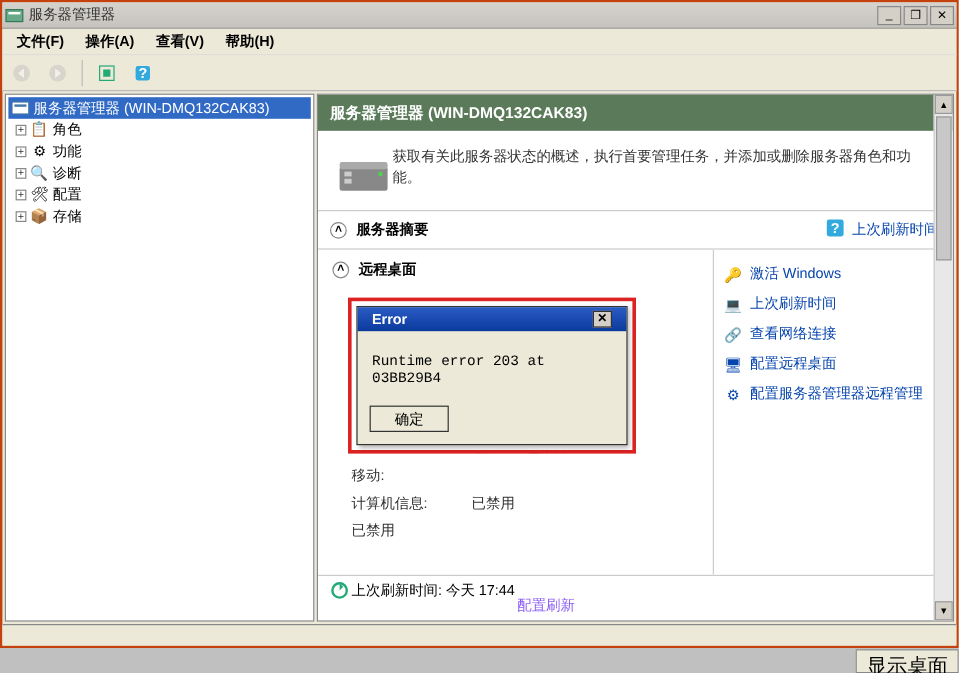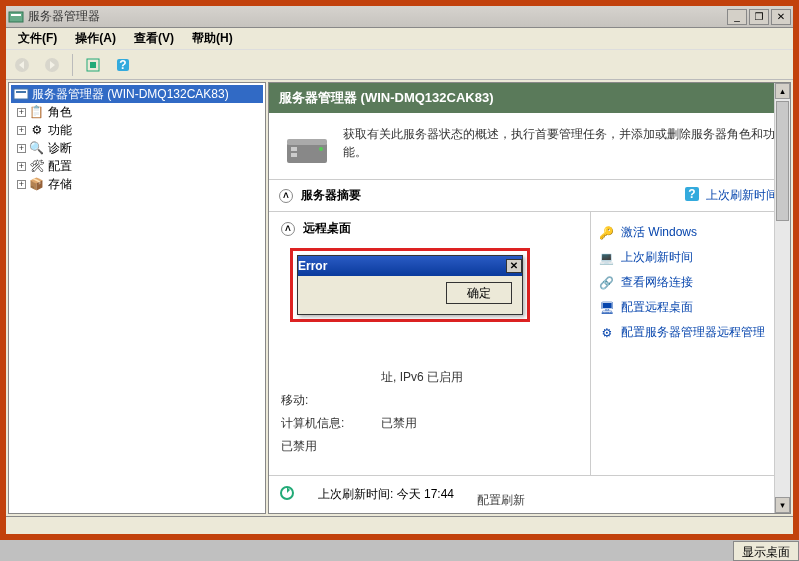--- a/index.html
+++ b/index.html
@@ -1,18 +1,18 @@
 <!DOCTYPE html>
 <html><head>
 <meta charset="utf-8">
 <style>
 * { box-sizing: border-box; margin: 0; padding: 0; font-family: "Microsoft YaHei", SimSun, sans-serif; font-size: 12px; }
 body { background: #c0c0c0; width: 799px; height: 561px; overflow: hidden; position: relative; }
 
-.window { width: 799px; height: 540px; background: #ece9d8; border: 6px solid #c2410c; display: flex; flex-direction: column; }
+.window { width: 799px; height: 540px; background: #ece9d8; border: 2px solid #c2410c; display: flex; flex-direction: column; }
 .titlebar { height: 22px; background: linear-gradient(#d6d3ce,#c6c3be); display: flex; align-items: center; padding: 0 2px; border-bottom: 1px solid #888; }
 .titlebar .icon { width: 16px; height: 16px; margin-right: 4px; display:inline-flex; align-items:center; justify-content:center; }
 .titlebar .title { flex: 1; color: #333; font-size: 12px; }
 .winbtns { display: flex; gap: 2px; }
 .winbtn { width: 20px; height: 16px; background: #d4d0c8; border: 1px solid #888; font-size: 10px; display: flex; align-items: center; justify-content: center; cursor: pointer; }
 
 .menubar { height: 22px; background: #ece9d8; display: flex; align-items: center; padding: 0 4px; gap: 2px; border-bottom: 1px solid #ddd; }
 .menuitem { padding: 2px 8px; cursor: pointer; font-weight: bold; }
 
 .toolbar { height: 30px; background: #ece9d8; display: flex; align-items: center; padding: 0 4px; gap: 6px; border-bottom: 1px solid #bbb; }
@@ -24,57 +24,57 @@
 .body { flex: 1; display: flex; min-height: 0; }
 .tree { width: 258px; background: #fff; border: 1px solid #888; margin: 2px; overflow: auto; padding: 2px; }
 .tree-row { display: flex; align-items: center; height: 18px; gap: 3px; white-space: nowrap; cursor: pointer; }
 .tree-row.root { background: #316ac5; color: #fff; padding: 1px 2px; }
 .tree-row.child { padding-left: 6px; }
 .expander { width: 9px; height: 9px; border: 1px solid #888; font-size: 9px; line-height: 7px; text-align: center; color: #333; background:#fff; }
 .tree-icon { width: 16px; height: 14px; display:inline-flex; align-items:center; justify-content:center; }
 
 .content { flex: 1; margin: 2px 2px 2px 0; background: #fff; border: 1px solid #888; display: flex; flex-direction: column; min-width:0; overflow:hidden; position:relative; }
 .content-head { background: #5a7a5a; color: #fff; padding: 6px 10px; font-weight: bold; font-size: 13px; }
-.content-desc { display: flex; align-items: flex-start; padding: 12px 14px; gap: 12px; border-bottom: 1px solid #ccc; }
+.content-desc { display: flex; align-items: flex-start; padding: 12px 14px; gap: 0; border-bottom: 1px solid #ccc; }
 .serverpic { width: 48px; height: 42px; flex-shrink:0; }
 .content-desc .txt { flex: 1; font-size: 12px; color: #333; line-height: 1.5; }
 
 .section-row { display: flex; border-bottom: 1px solid #ccc; }
 .section-head { display:flex; align-items:center; padding:6px 10px; gap:8px; font-weight:bold; flex:1; }
 .section-head .chev { width:14px; height:14px; border:1px solid #888; border-radius:50%; display:flex; align-items:center; justify-content:center; font-size:10px; }
 .helplink { padding: 6px 12px; display:flex; align-items:center; gap:6px; color:#0645ad; cursor:pointer; }
 
 .infoarea { flex:1; display:flex; min-height:0; overflow:hidden; }
 .infoleft { flex:1; padding:8px 12px; overflow:hidden; position:relative; }
 .inforight { width: 200px; border-left:1px solid #ccc; padding:8px 6px; }
 .subhead { display:flex; align-items:center; gap:8px; font-weight:bold; margin-bottom:6px; }
 .subhead .chev { width:14px; height:14px; border:1px solid #888; border-radius:50%; display:flex; align-items:center; justify-content:center; font-size:10px; }
-.kv { display:flex; margin:6px 0; font-size:12px; color:#333; }
+.kv { display:flex; margin:6px 16px; font-size:12px; color:#333; }
 .kv .k { width: 100px; }
 .kv .v { flex:1; }
 .linkitem { display:flex; align-items:center; gap:6px; color:#0645ad; padding:4px 2px; cursor:pointer; }
 .linkitem .lico { width:16px; height:16px; display:inline-flex; align-items:center; justify-content:center; }
 
-.footer-refresh { border-top:1px solid #ccc; padding:4px 10px; display:flex; align-items:center; gap:23px; font-size:12px; }
-.footer-refresh .link { color:#404040; cursor:pointer;margin-top:12px; }
+.footer-refresh { border-top:1px solid #ccc; padding:4px 10px; display:flex; gap:2px; font-size:12px; }
+.footer-refresh .link { color:#8b5cf6; cursor:pointer;margin-top:12px; }
 
 .statusbar { height: 18px; background:#ece9d8; border-top:1px solid #888; }
 
 
 .errorbox-wrap { position:absolute; left:290px; top:248px; padding:4px; border:3px solid #d22; background:#fff; }
 .errorbox { width:226px; background:#ece9d8; border:1px solid #333; box-shadow: 2px 2px 4px rgba(0,0,0,.3); }
-.errorbox .etitle { height:20px; background:linear-gradient(#2a5bc4,#0a3a9c); color:#fff; font-weight:bold; display:flex; align-items:center; padding:0 0; font-family: "Courier New", monospace; font-size:12px; }
+.errorbox .etitle { height:20px; background:linear-gradient(#2a5bc4,#0a3a9c); color:#fff; font-weight:bold; display:flex; align-items:center; padding:0 12px; font-family: "Courier New", monospace; font-size:12px; }
 .errorbox .etitle .t { flex:1; }
 .errorbox .eclose { width:16px; height:14px; background:#d4d0c8; border:1px solid #333; font-size:10px; line-height:12px; text-align:center; color:#000; cursor:pointer; }
 .errorbox .ebody { padding:18px 12px 10px; font-family:"Courier New", monospace; font-size:12px; }
-.errorbox .ebtns { display:flex; justify-content:flex-end; padding:6px 10px 10px; }
+.errorbox .ebtns { display:flex; padding:6px 10px 10px; }
 .errorbox .ebtns button { width:66px; height:22px; background:#ece9d8; border:1px solid #333; cursor:pointer; font-size:12px; }
 
 
-.showdesk { position:absolute; right:0; bottom:0; height:20px; padding:2px 8px; background:#ece9d8; border:1px solid #888; font-size:12px; cursor:pointer; }
+.showdesk { position:absolute; right:0; bottom:0; height:20px; padding:2px 8px; background:#ece9d8; border:1px solid #888; font-size:17px; cursor:pointer; }
 
 .scrollbar-v { position:absolute; right:0; top:0; bottom:0; width:16px; background:#e8e8e8; border-left:1px solid #ccc; }
 .scrollbar-v .sbtn { height:16px; background:#d4d0c8; border:1px solid #999; font-size:9px; text-align:center; line-height:14px; }
 .scrollbar-v .sthumb { position:absolute; left:1px; right:1px; top:18px; height:120px; background:#c8c8c8; border:1px solid #999; }
 </style>
 </head>
 <body>
 
 <div class="window">
   <div class="titlebar">
@@ -260,19 +260,20 @@
 
   <div class="statusbar"></div>
 </div>
 
 <div class="errorbox-wrap">
   <div class="errorbox">
     <div class="etitle">
       <span class="t">Error</span>
       <span class="eclose">✕</span>
     </div>
+    <div class="ebody">Runtime error 203 at 03BB29B4</div>
     <div class="ebtns">
       <button>确定</button>
     </div>
   </div>
 </div>
 
 <div class="showdesk">显示桌面</div>
 
 </body></html>

